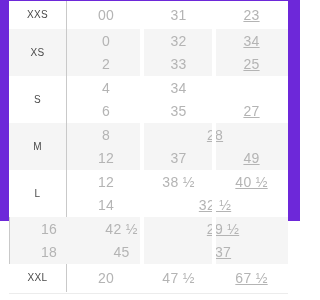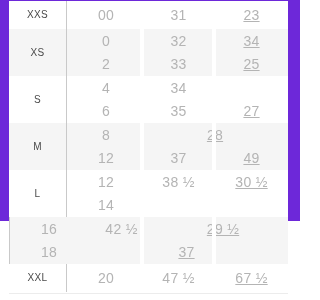--- a/index.html
+++ b/index.html
@@ -199,38 +199,40 @@
 
     <div class="size-row h2 band-light">
       <div class="label-cell">
         <span class="label-text">L</span>
       </div>
       <div class="v-divider"></div>
       <div class="values-cell">
         <div class="value-line">
           <span class="value-col c1">12</span>
           <span class="value-col c2">38 ½</span>
-          <span class="value-col c3">30 ½</span>
+          <span class="value-col c3">40 ½</span>
         </div>
         <div class="value-line">
           <span class="value-col c1">14</span>
+          <span class="value-col c3">32 ½</span>
         </div>
       </div>
     </div>
 
     <div class="size-row h2 band-dark">
       <div class="v-divider"></div>
       <div class="values-cell">
         <div class="value-line">
           <span class="value-col c1">16</span>
           <span class="value-col c2">42 ½</span>
           <span class="value-col c3">29 ½</span>
         </div>
         <div class="value-line">
           <span class="value-col c1">18</span>
+          <span class="value-col c2">45</span>
           <span class="value-col c3">37</span>
         </div>
       </div>
     </div>
 
     <div class="size-row h1 band-light">
       <div class="label-cell">
         <span class="label-text">XXL</span>
       </div>
       <div class="v-divider"></div>

